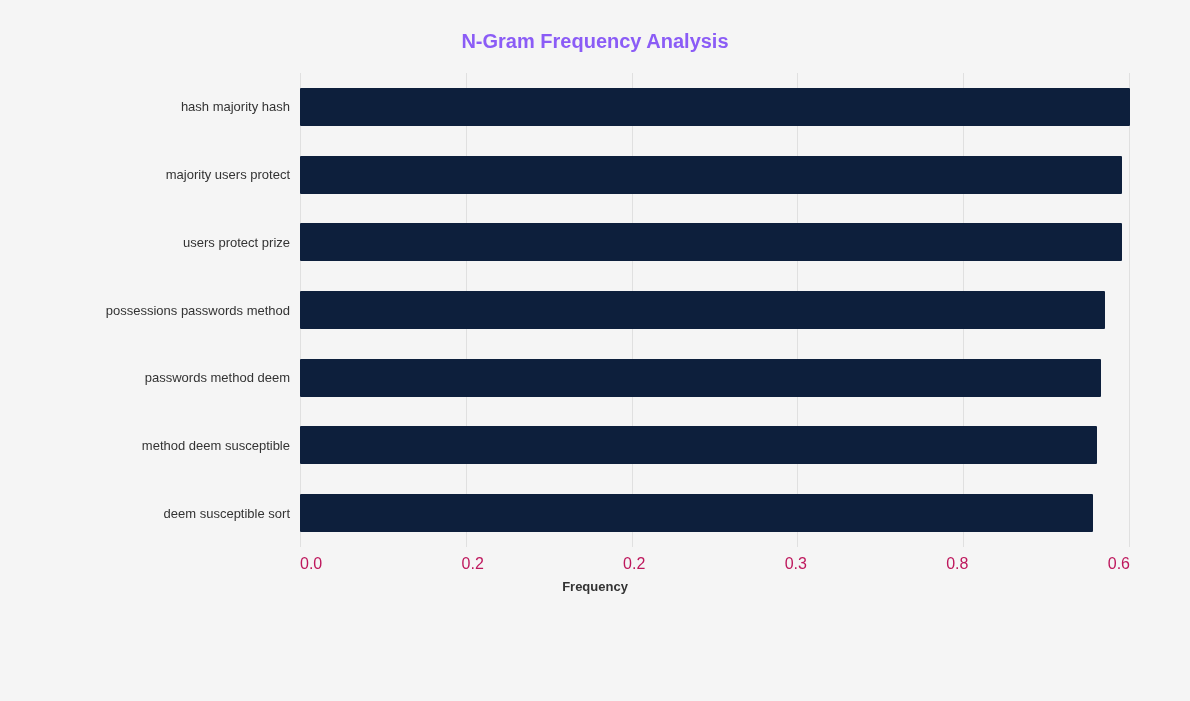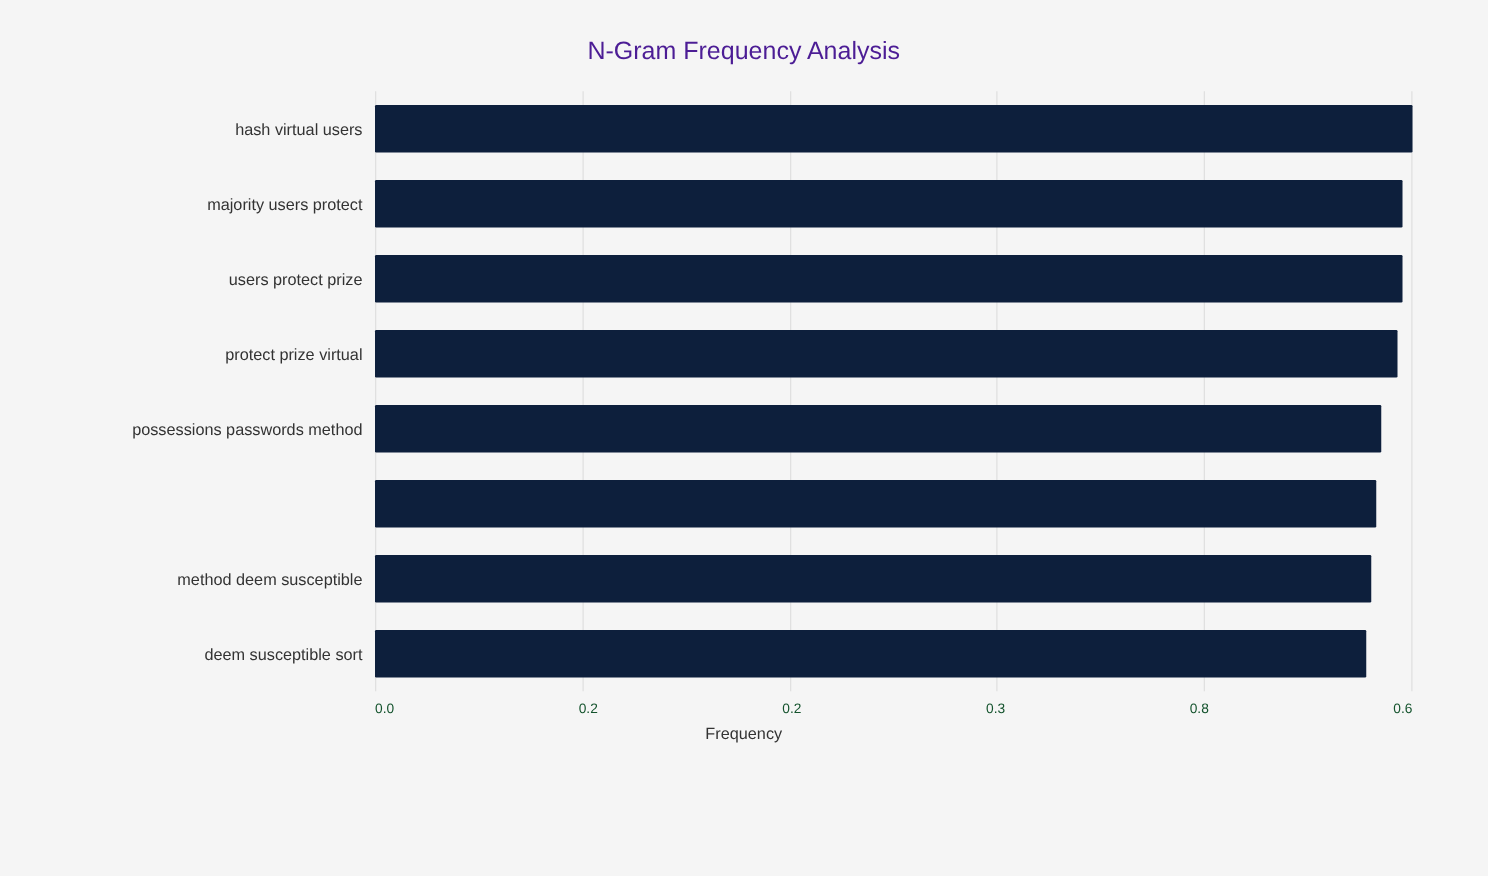--- a/index.html
+++ b/index.html
@@ -22,22 +22,22 @@
       width: 1190px;
       height: 701px;
       background-color: #f5f5f5;
       padding: 20px 40px 60px 40px;
       position: relative;
     }
 
     .chart-title {
       text-align: center;
       font-size: 20px;
-      font-weight: normal;
-      color: #4c1d95;
+      font-weight: bold;
+      color: #8b5cf6;
       margin-bottom: 20px;
       padding-top: 10px;
     }
 
     .chart-area {
       display: flex;
       flex-direction: column;
       width: 100%;
       height: calc(100% - 100px);
       position: relative;
@@ -77,30 +77,31 @@
 
     .x-axis {
       display: flex;
       justify-content: space-between;
       padding-left: 260px;
       padding-right: 20px;
       margin-top: 8px;
     }
 
     .x-tick {
-      font-size: 11px;
-      color: #14532d;
+      font-size: 16px;
+      color: #be185d;
       text-align: center;
     }
 
     .x-axis-label {
       text-align: center;
       font-size: 13px;
       color: #333;
       margin-top: 6px;
+      font-weight: bold;
     }
 
     .grid-lines {
       position: absolute;
       top: 0;
       left: 260px;
       right: 20px;
       bottom: 0;
       display: flex;
       justify-content: space-between;
@@ -124,40 +125,37 @@
       <div class="grid-lines" id="grid-lines">
           <div class="grid-line"></div>
           <div class="grid-line"></div>
           <div class="grid-line"></div>
           <div class="grid-line"></div>
           <div class="grid-line"></div>
           <div class="grid-line"></div>
         </div>
 
     <div class="bar-row">
-          <div class="bar-label">hash virtual users</div>
+          <div class="bar-label">hash majority hash</div>
           <div class="bar" style="width: 100%;"></div>
         </div>
         <div class="bar-row">
           <div class="bar-label">majority users protect</div>
           <div class="bar" style="width: 99%;"></div>
         </div>
         <div class="bar-row">
           <div class="bar-label">users protect prize</div>
           <div class="bar" style="width: 99%;"></div>
         </div>
         <div class="bar-row">
-          <div class="bar-label">protect prize virtual</div>
-          <div class="bar" style="width: 98.5%;"></div>
-        </div>
-        <div class="bar-row">
           <div class="bar-label">possessions passwords method</div>
           <div class="bar" style="width: 97%;"></div>
         </div>
         <div class="bar-row">
+          <div class="bar-label">passwords method deem</div>
           <div class="bar" style="width: 96.5%;"></div>
         </div>
         <div class="bar-row">
           <div class="bar-label">method deem susceptible</div>
           <div class="bar" style="width: 96%;"></div>
         </div>
         <div class="bar-row">
           <div class="bar-label">deem susceptible sort</div>
           <div class="bar" style="width: 95.5%;"></div>
         </div>

